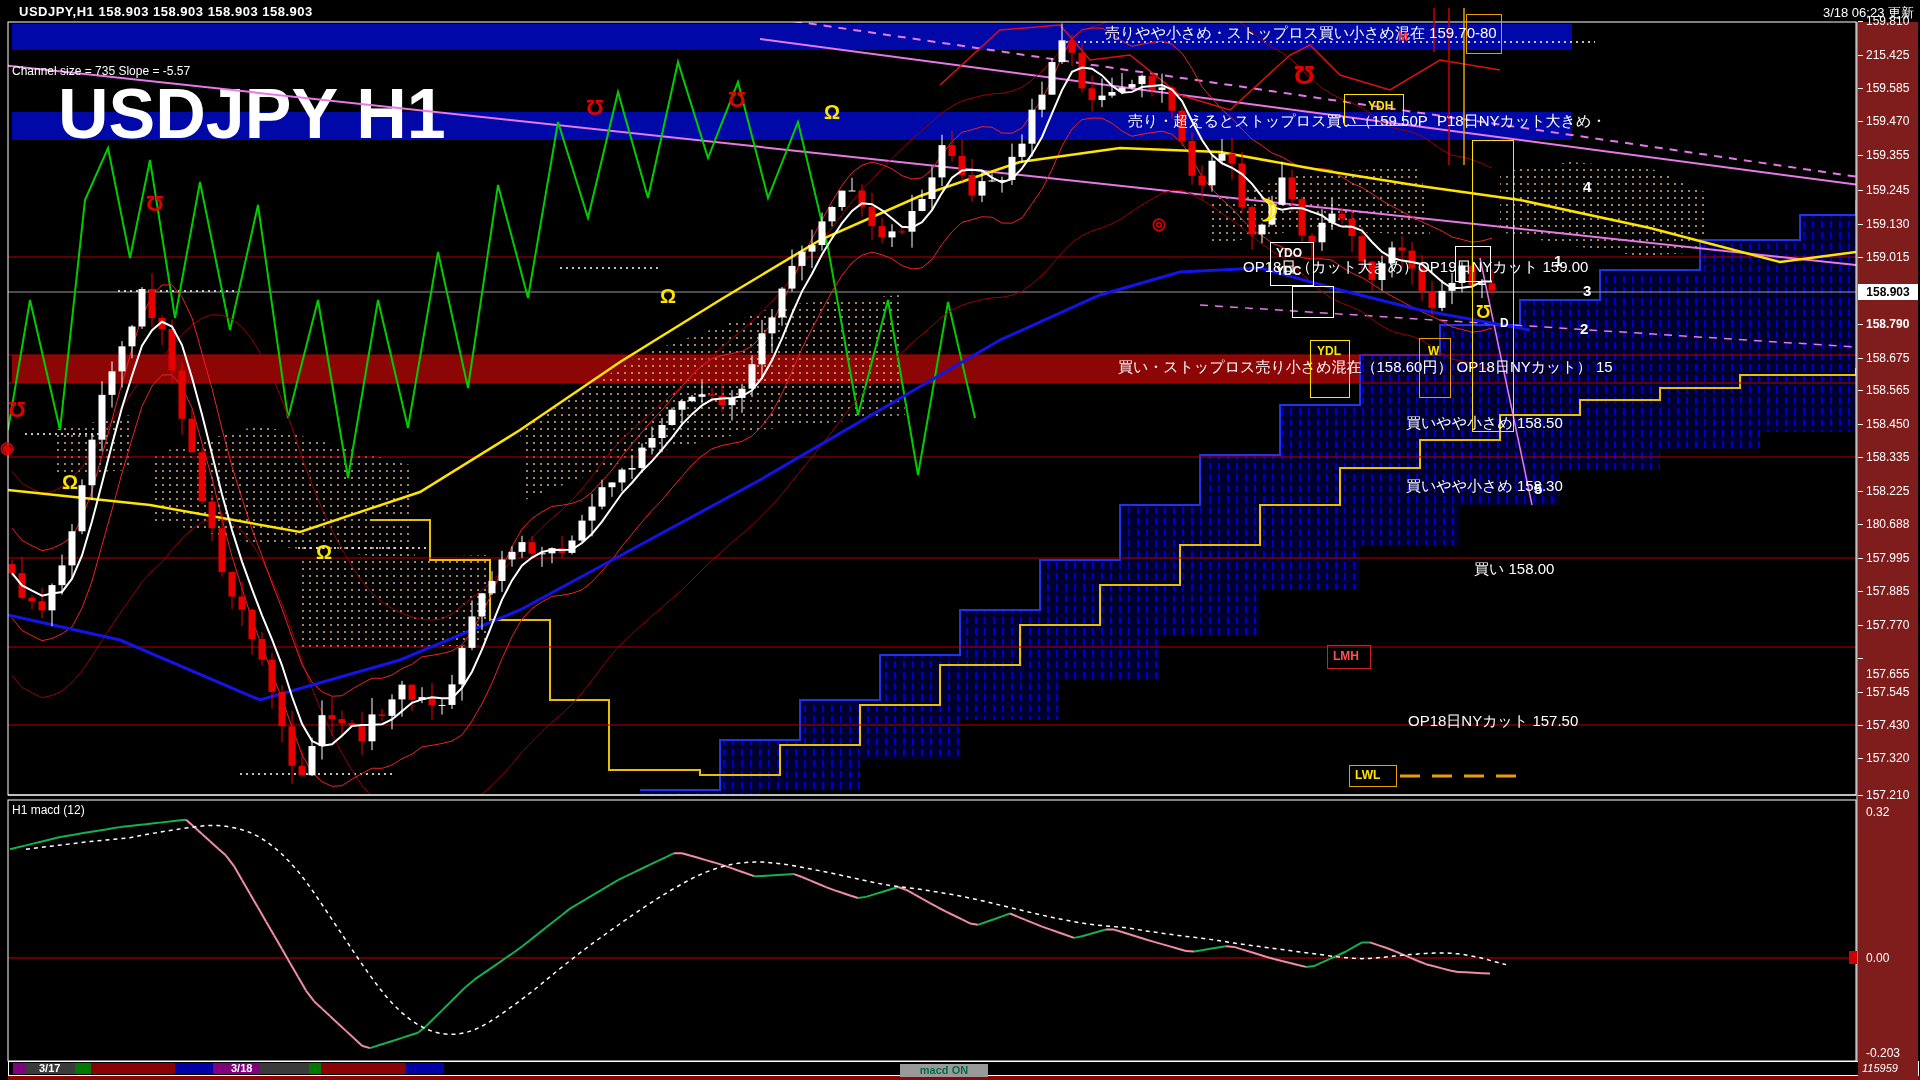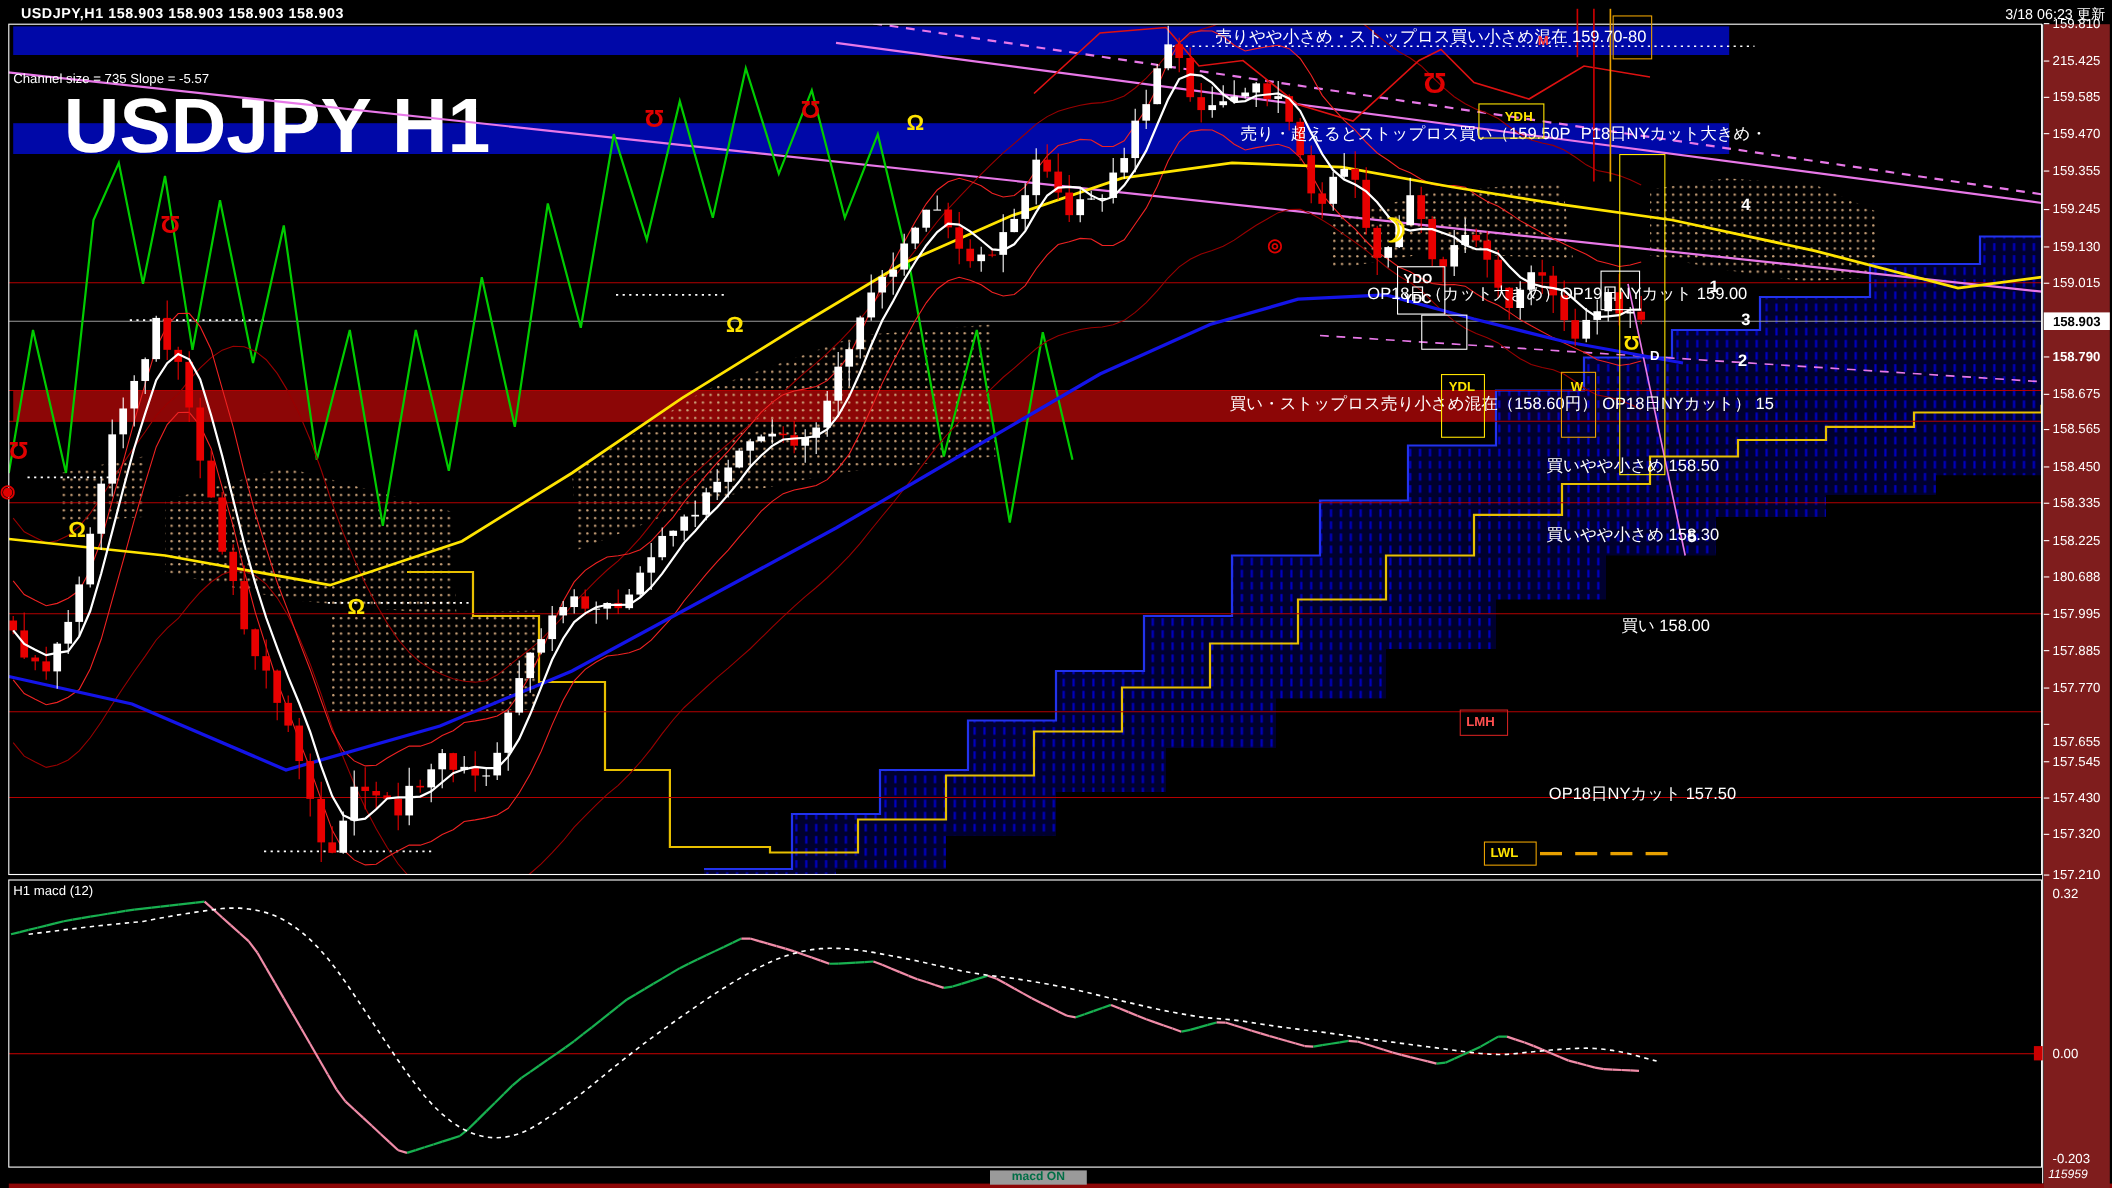--- a/index.html
+++ b/index.html
@@ -702,16 +702,30 @@
       <div class="tickdash" style="top: 703px;"></div>
       <div class="tick" style="top: 729px;">157.320</div>
       <div class="tickdash" style="top: 736px;"></div>
       <div class="tick" style="top: 766px;">157.210</div>
       <div class="tickdash" style="top: 773px;"></div>
       <div class="tick" style="top: 783px;">0.32</div>
       <div class="tick" style="top: 929px;">0.00</div>
       <div class="tick" style="top: 1024px;">-0.203</div>
     </div>
   <div id="price-tag">158.903</div>
+  <div id="timeline">
+      <div class="seg" style="left: 4px; width: 13px; background: rgb(128, 0, 128);"></div>
+      <div class="seg" style="left: 17px; width: 49px; background: rgb(58, 58, 58);"></div>
+      <div class="seg" style="left: 66px; width: 16px; background: rgb(0, 120, 0);"></div>
+      <div class="seg" style="left: 82px; width: 84px; background: rgb(139, 0, 0);"></div>
+      <div class="seg" style="left: 166px; width: 38px; background: rgb(0, 0, 168);"></div>
+      <div class="seg" style="left: 204px; width: 47px; background: rgb(128, 0, 128);"></div>
+      <div class="seg" style="left: 251px; width: 49px; background: rgb(58, 58, 58);"></div>
+      <div class="seg" style="left: 300px; width: 12px; background: rgb(0, 120, 0);"></div>
+      <div class="seg" style="left: 312px; width: 85px; background: rgb(139, 0, 0);"></div>
+      <div class="seg" style="left: 397px; width: 38px; background: rgb(0, 0, 168);"></div>
+      <div class="day" style="left: 30px;">3/17</div>
+      <div class="day" style="left: 222px;">3/18</div>
+    </div>
   <div id="redstrip"></div>
   <div id="macd-button">macd ON</div>
   <div id="volume-readout">115959</div>
 </div>
 
 </body></html>

